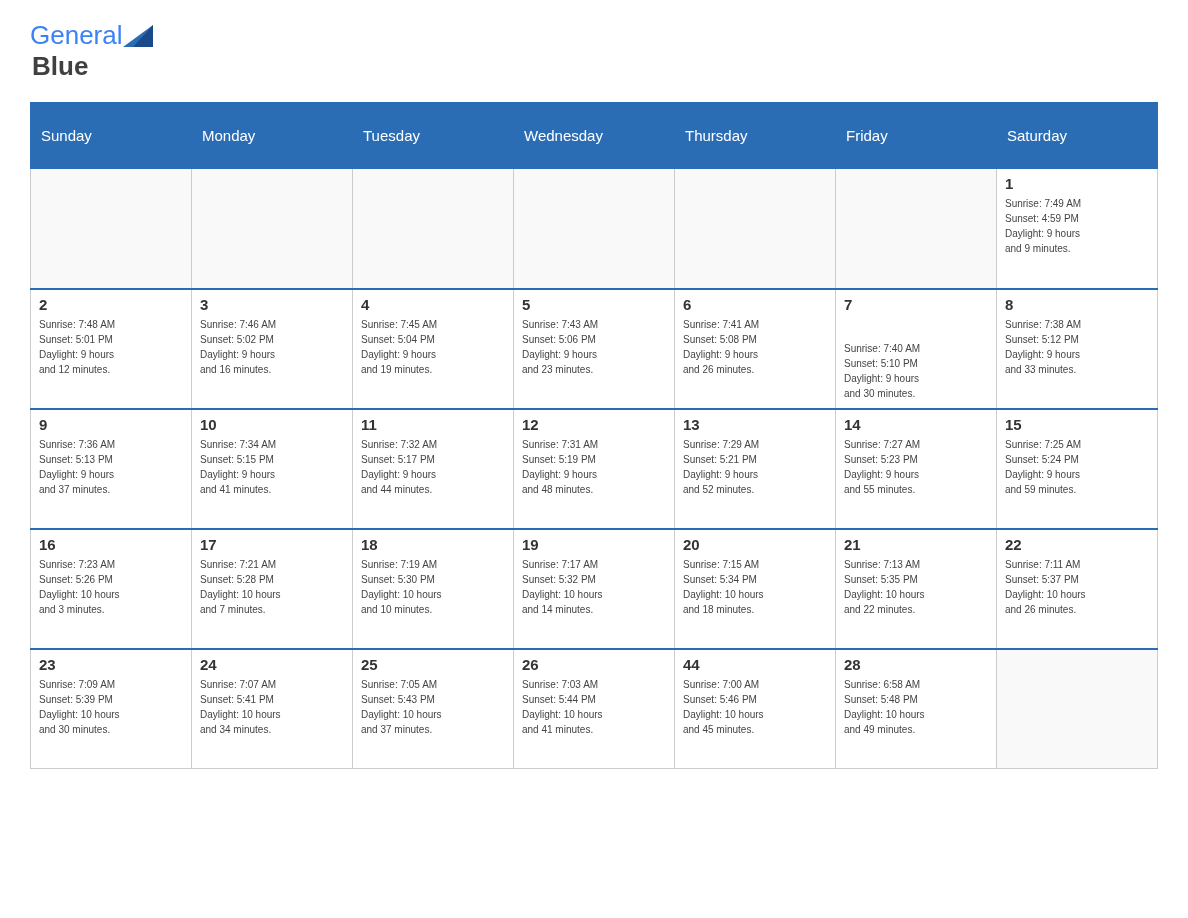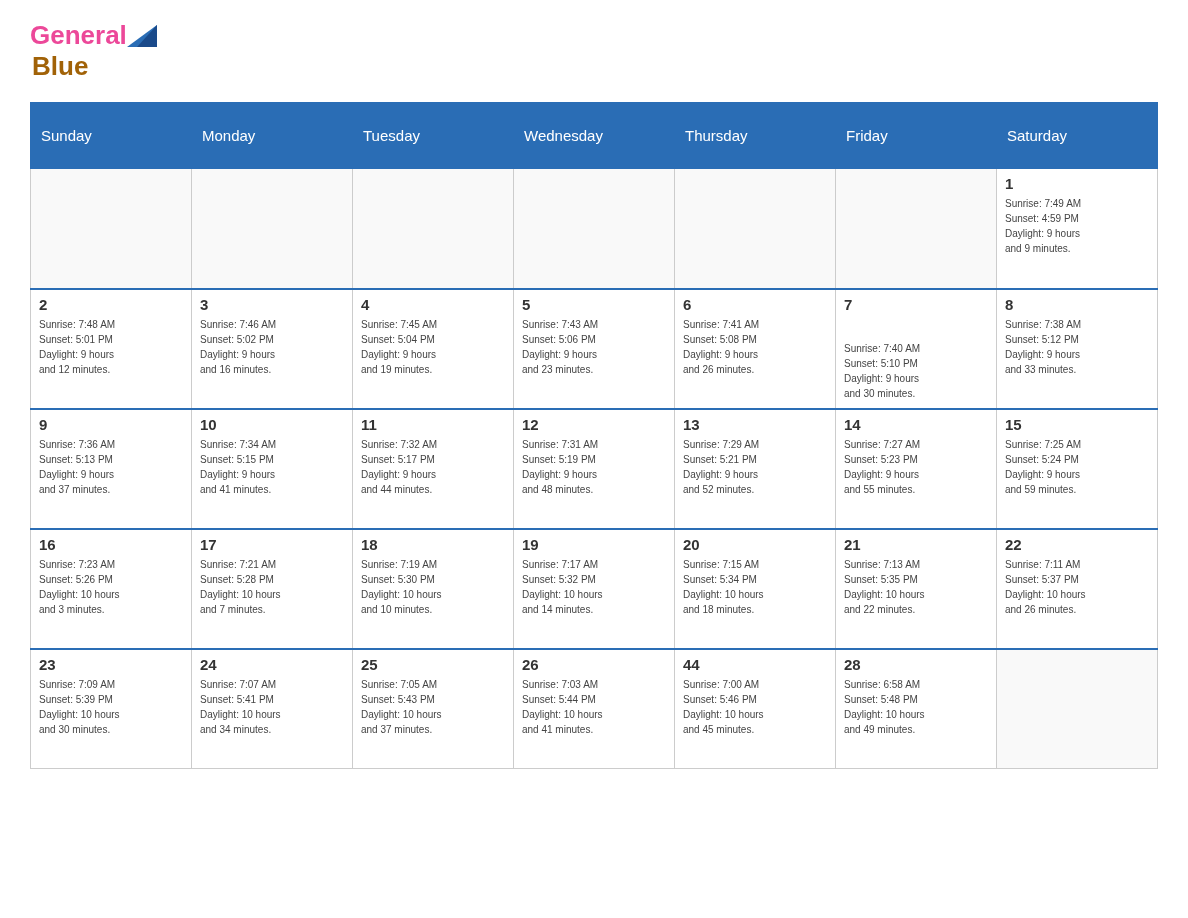--- a/index.html
+++ b/index.html
@@ -16,22 +16,22 @@
       align-items: flex-start;
       margin-bottom: 20px;
     }
     .logo {
       display: flex;
       align-items: center;
       gap: 0;
     }
     .logo-text-general {
       font-size: 26px;
-      font-weight: bold;
-      color: #ec4899;
+      font-weight: normal;
+      color: #3b82f6;
     }
     .title-area {
       text-align: right;
     }
     .calendar-title {
       font-size: 48px;
       font-weight: normal;
       color: #333;
       line-height: 1.1;
     }
@@ -87,21 +87,21 @@
 <div class="header">
   <div class="logo">
   <div class="logo-line1">
     <span class="logo-text-general">General</span>
     <svg width="30" height="22" viewBox="0 0 30 22" xmlns="http://www.w3.org/2000/svg">
       <polygon points="0,22 30,0 30,22" fill="#2a6db5"></polygon>
       <polygon points="10,22 30,0 30,22" fill="#1a4a8a"></polygon>
     </svg>
   </div>
   <div class="logo-line2">
-    <span style="font-size:26px;font-weight:bold;color:#a16207;">Blue</span>
+    <span style="font-size:26px;font-weight:bold;color:#404040;">Blue</span>
   </div>
 </div>
   <div class="title-area">
     <div class="calendar-title"></div>
     <div class="calendar-subtitle"></div>
   </div>
 </div>
 
 <style>
   .logo { flex-direction: column; align-items: flex-start; }

